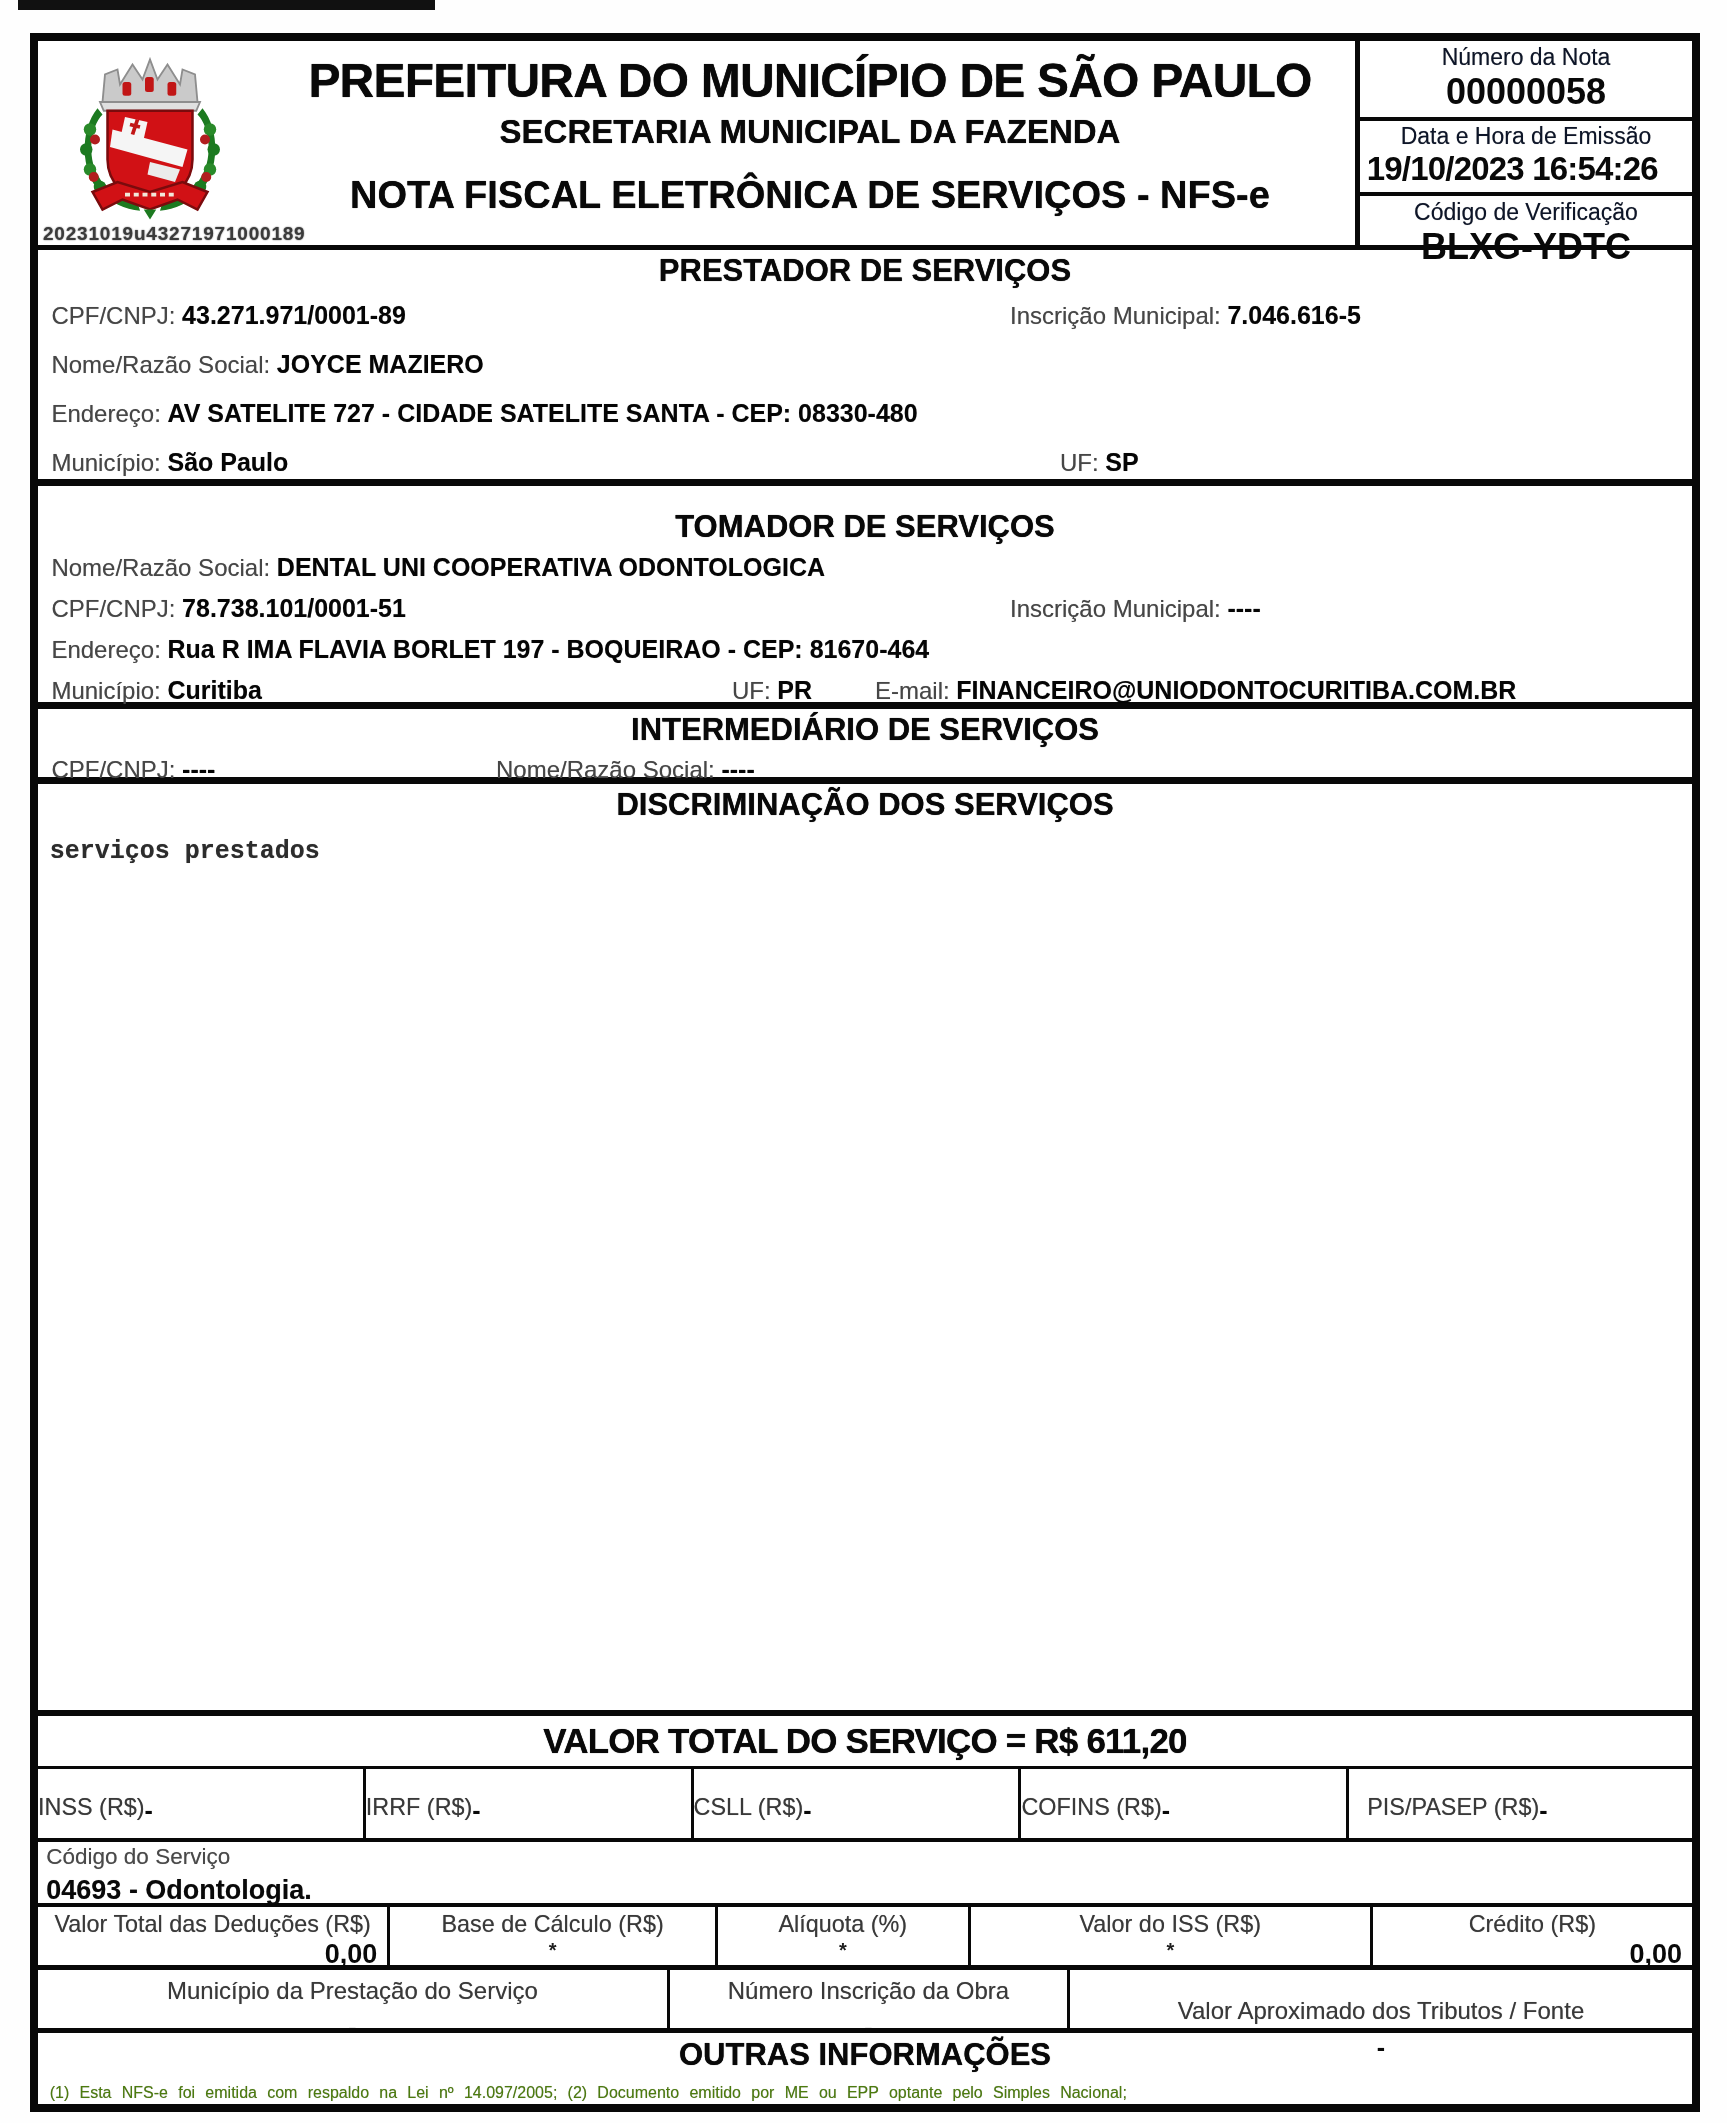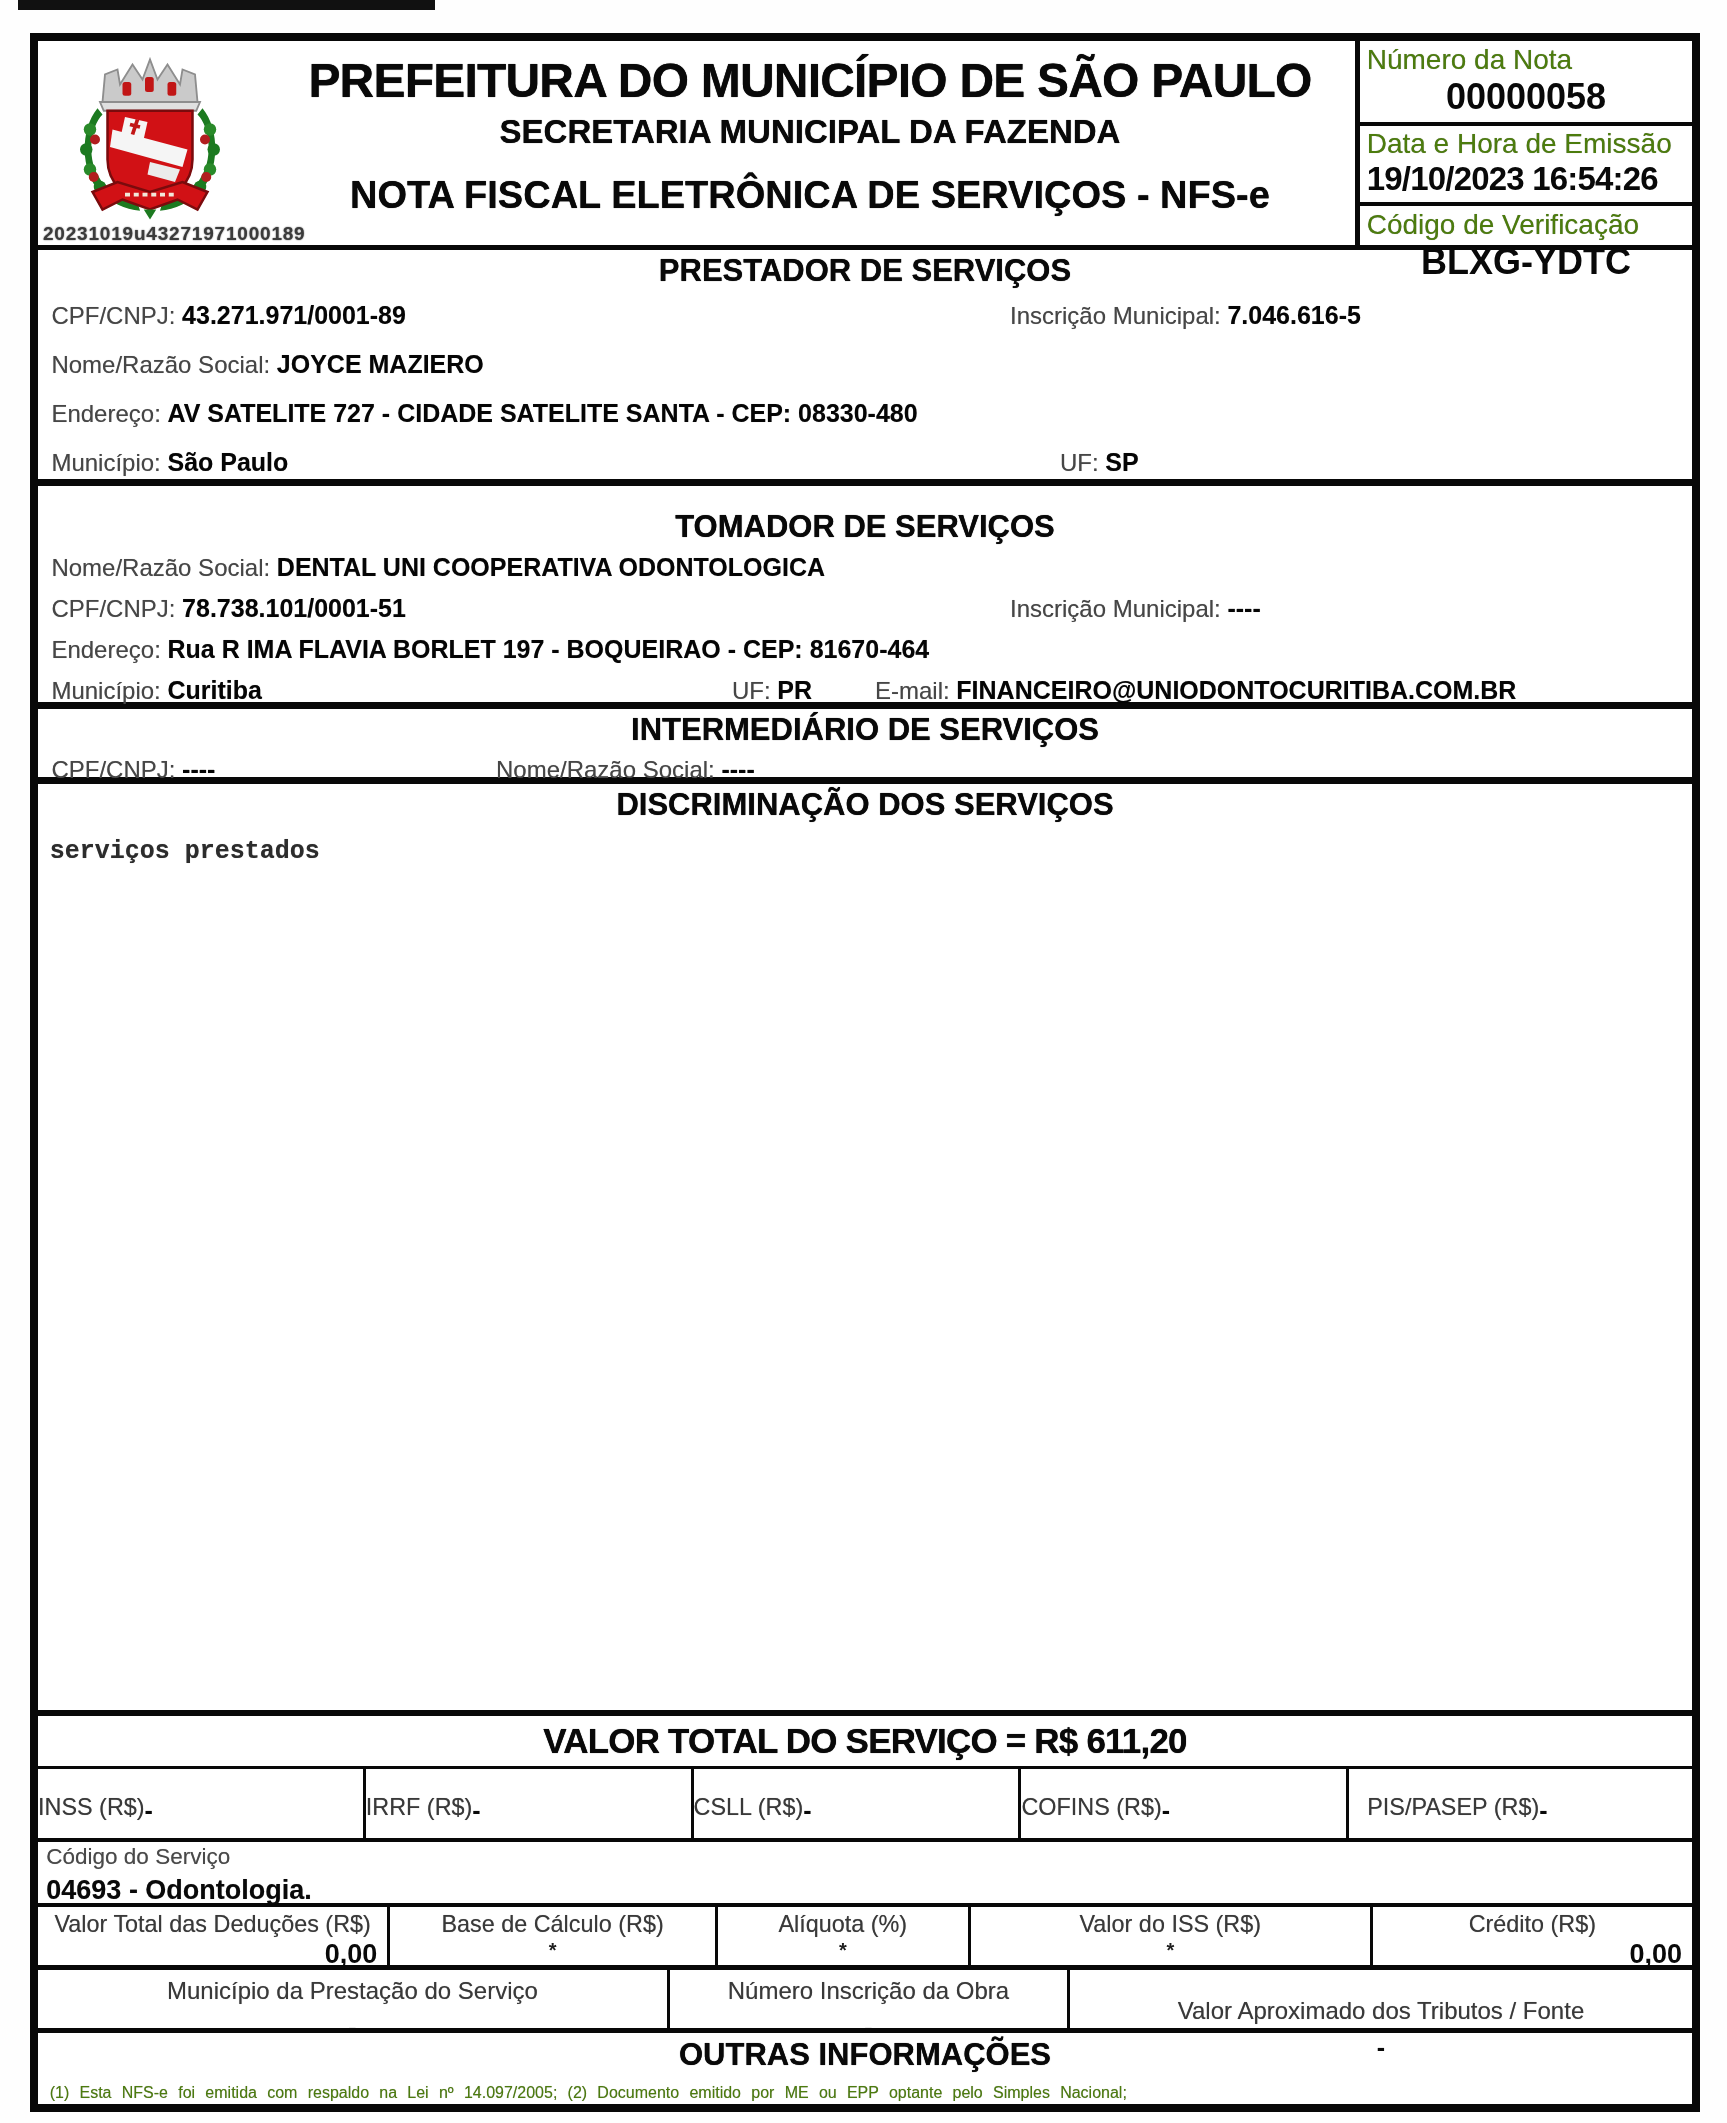--- a/index.html
+++ b/index.html
@@ -41,21 +41,21 @@
     letter-spacing:0.8px; text-shadow:0 0 1.7px rgba(60,60,60,.8);
   }
   .hdr-center { flex:1; text-align:center; padding-top:11.7px; }
   .hdr-title    { font-size:48px; font-weight:bold; letter-spacing:-0.8px; text-shadow:0 0 0.8px #000; }
   .hdr-subtitle { font-size:33px; font-weight:bold; margin-top:5px; text-shadow:0 0 0.8px #000; }
   .hdr-doctitle { font-size:38px; font-weight:bold; margin-top:23.4px; text-shadow:0 0 0.8px #000; }
 
   .note-box { width:337px; border-left:5px solid #0a0a0a; display:flex; flex-direction:column; }
   .note-row { padding:2.5px 6.7px 4.2px 6.7px; border-bottom:4.2px solid #0a0a0a; flex:1; }
   .note-row:last-child { border-bottom:none; }
-  .note-lbl { font-size:28px; color:#4d7c0f; text-shadow:0 0 0.8px rgba(70,70,70,.6); }
+  .note-lbl { font-size:23px; color:#0f172a; text-shadow:0 0 0.8px rgba(70,70,70,.6);text-align:center; }
   .note-val-center { font-size:36px; font-weight:bold; text-align:center; margin-top:0px; }
   .note-val-left   { font-size:33px; font-weight:bold; text-align:left;  margin-top:0px; letter-spacing:-0.8px; }
 
   
   .sec-title { text-align:center; font-size:31px; font-weight:bold; padding-top:3.3px; text-shadow:0 0 0.8px #000; }
   .frow { position:relative; padding-left:13.4px; font-size:24px; white-space:nowrap; }
   .lbl { color:#474747; text-shadow:0 0 0.8px rgba(80,80,80,.55); }
   .val { font-weight:bold; color:#070707; font-size:25px; text-shadow:0 0 0.8px rgba(0,0,0,.4); }
   .abs { position:absolute; top:0; }
 

